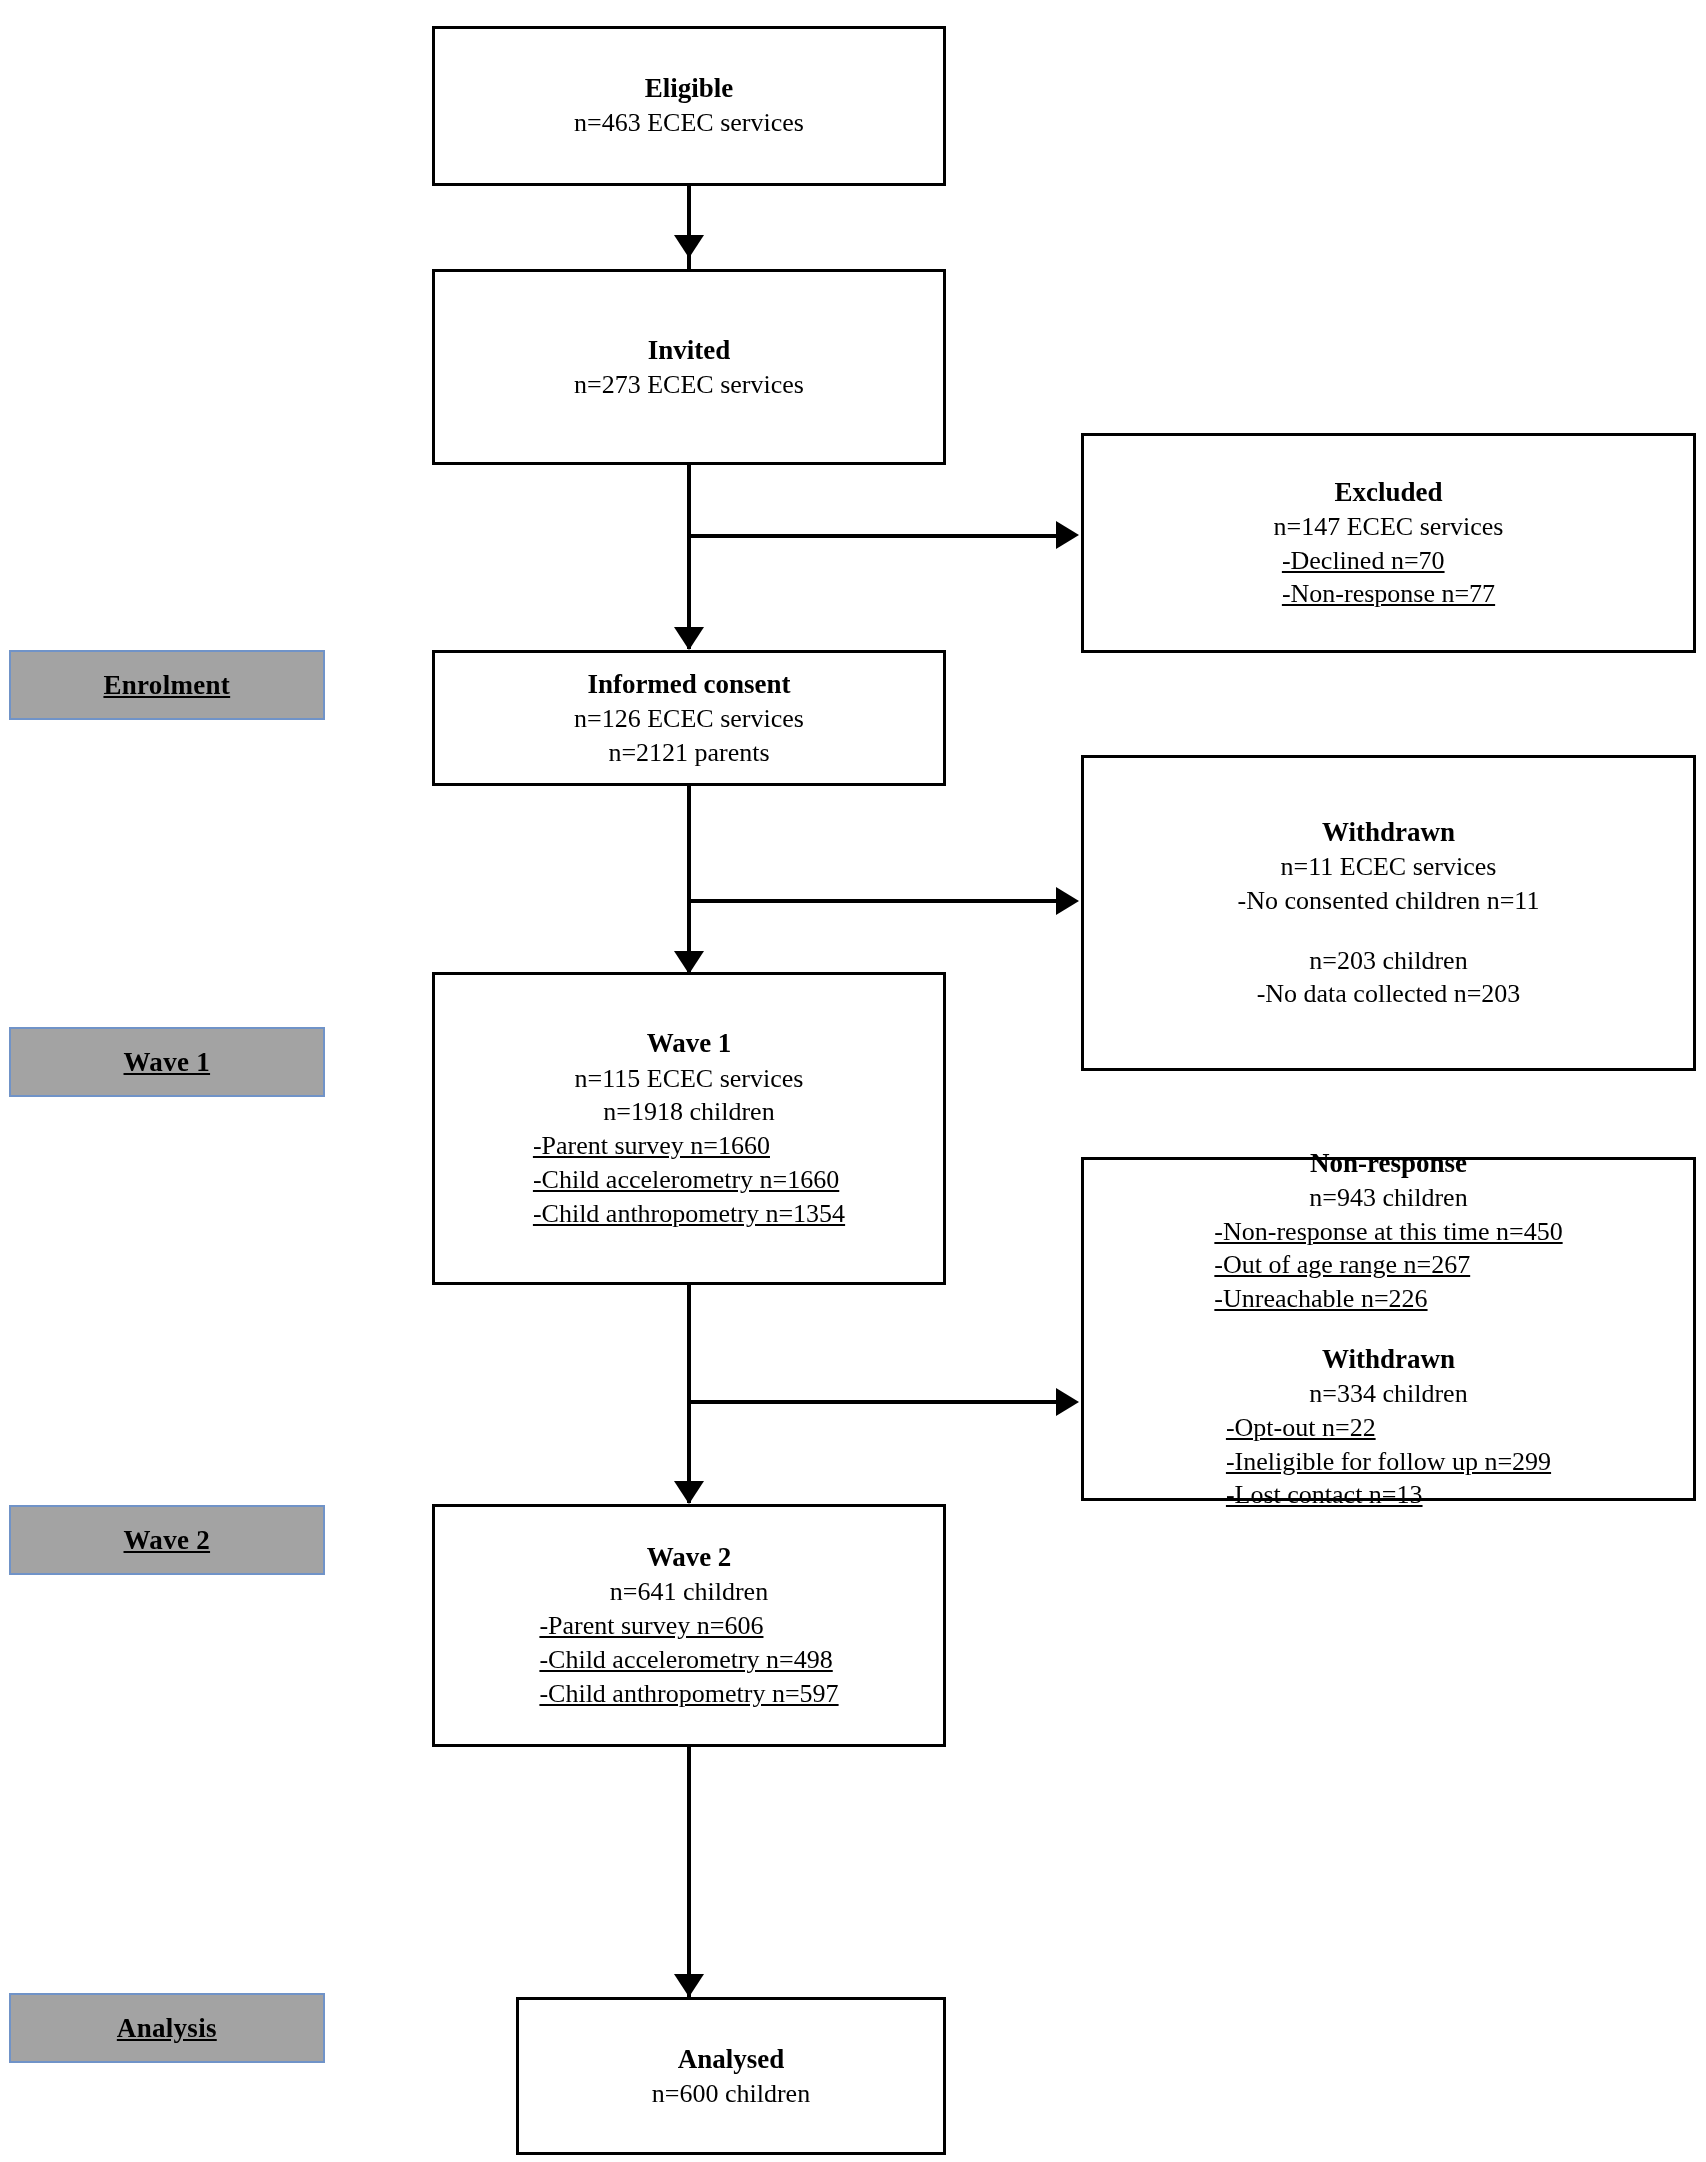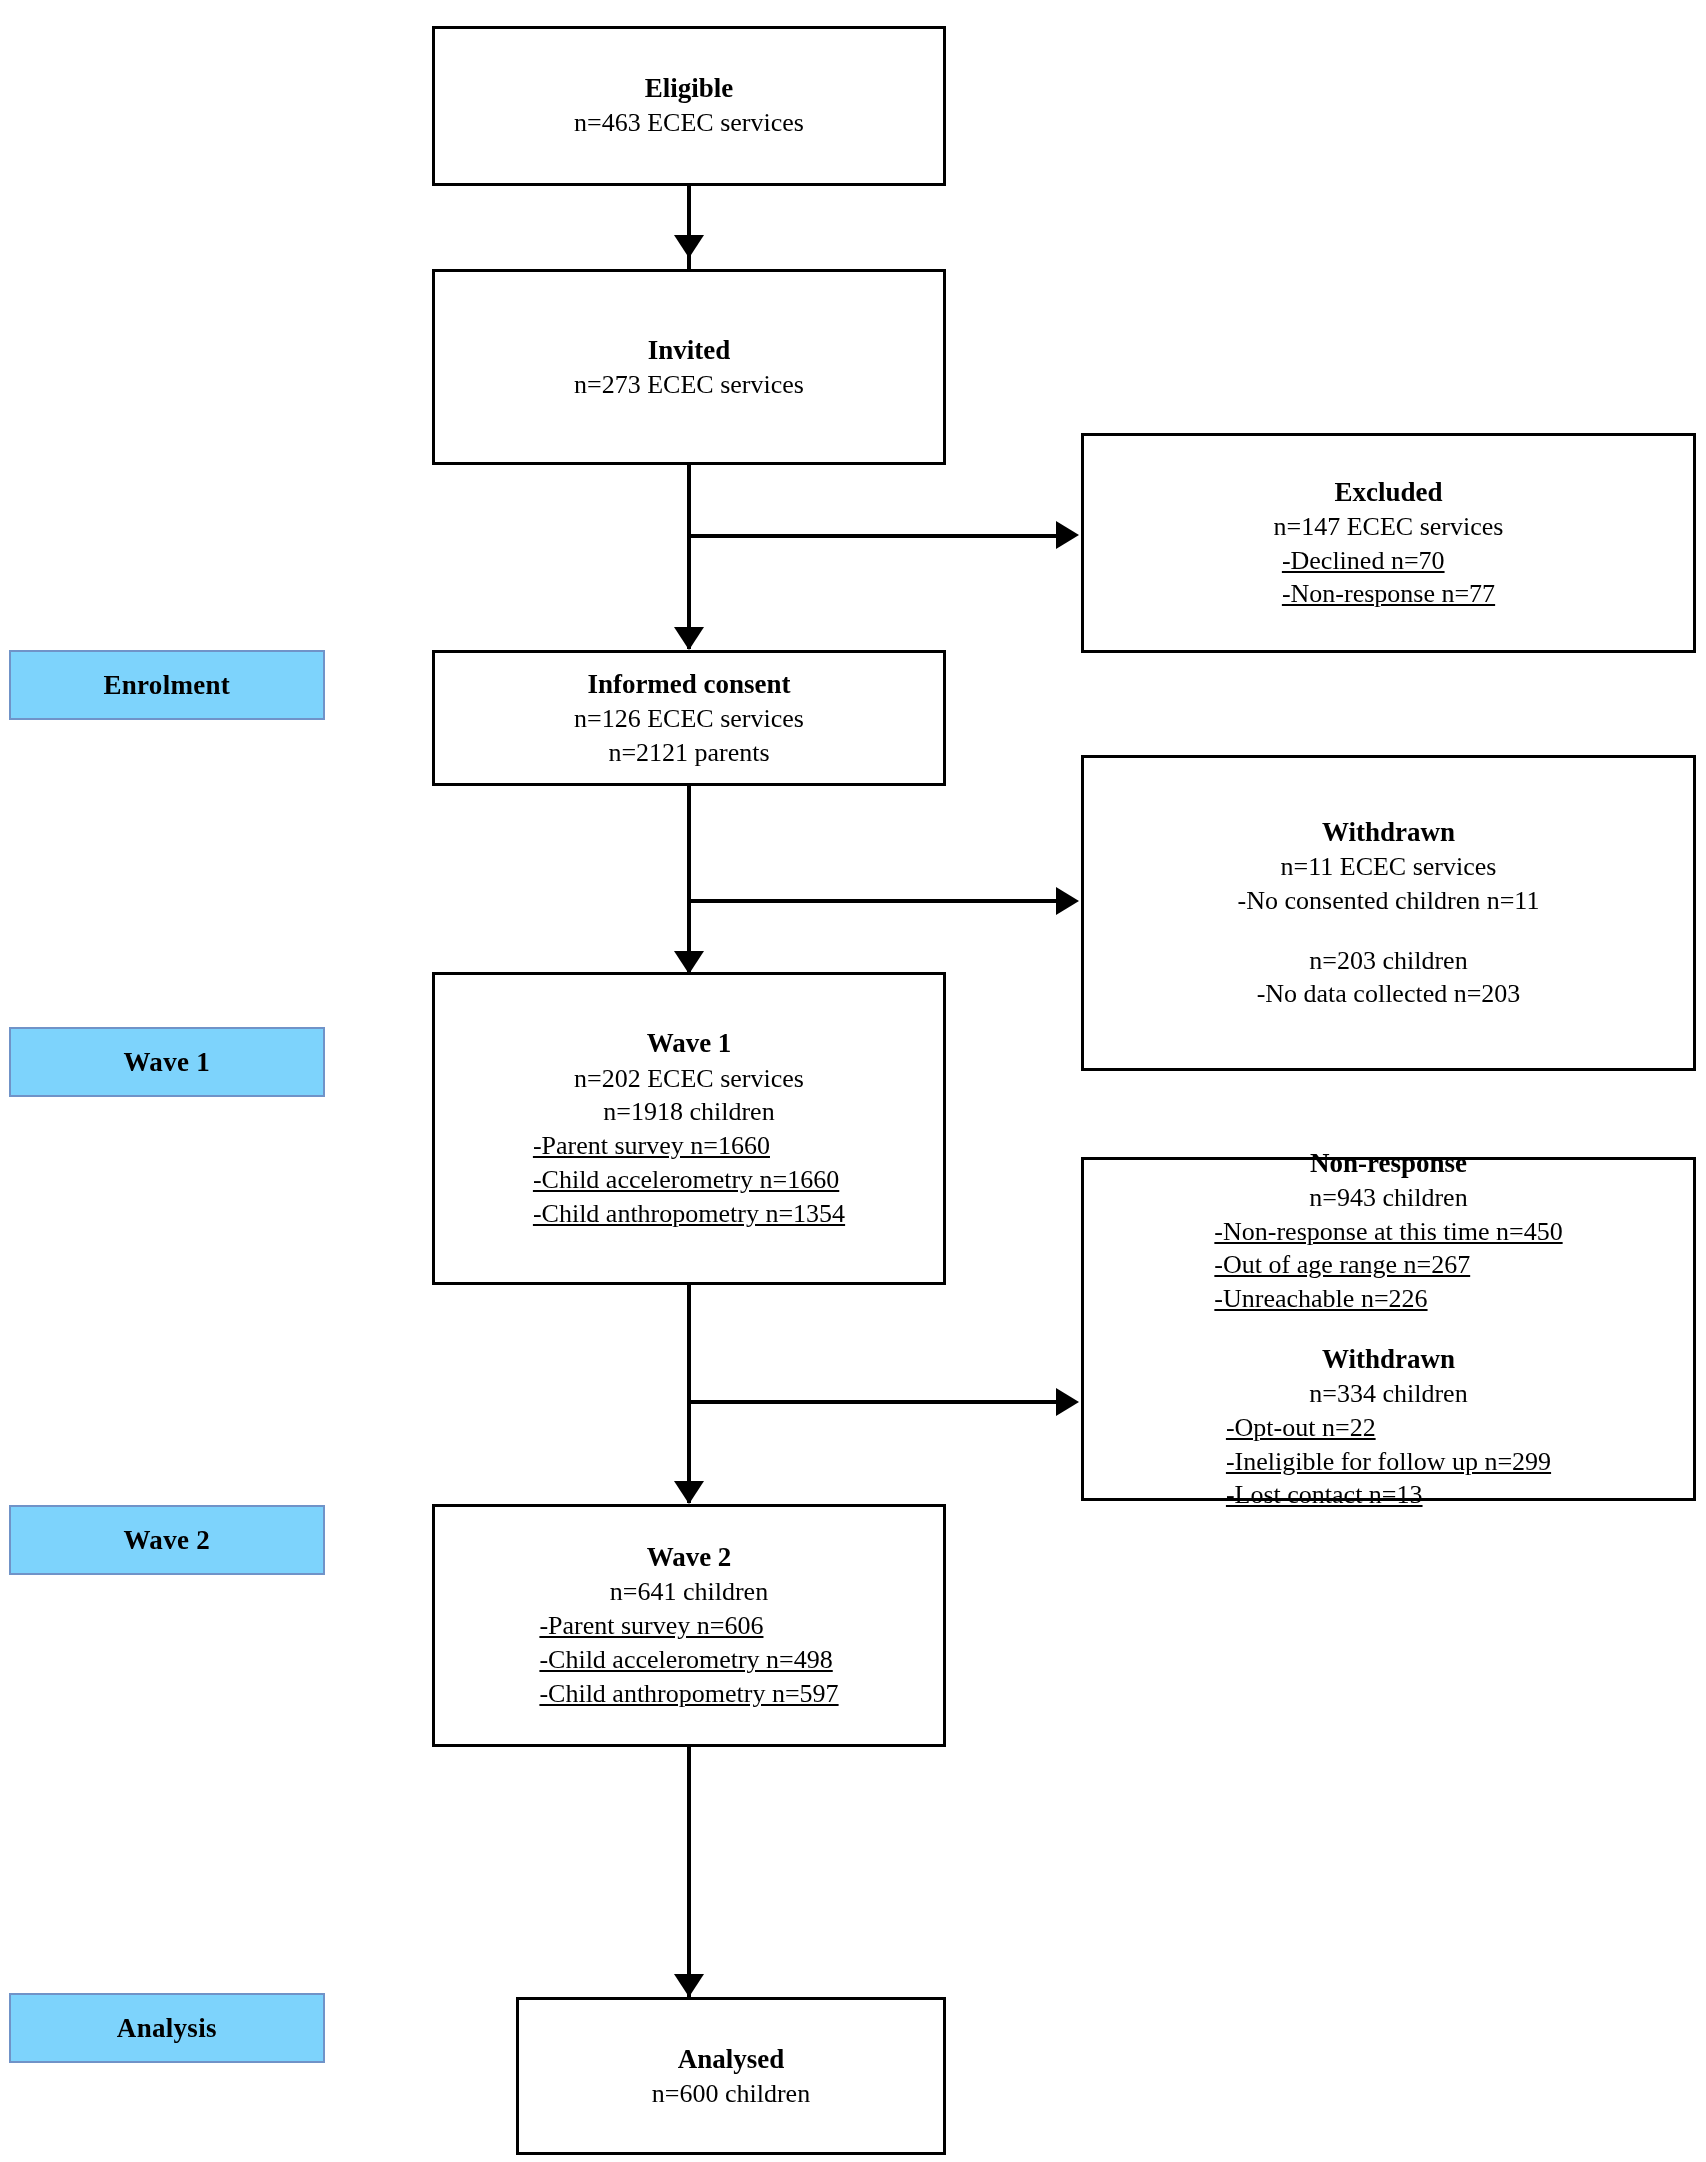--- a/index.html
+++ b/index.html
@@ -32,26 +32,27 @@
     display:flex;flex-direction:column;align-items:flex-start;
     text-align:left;
     text-decoration:underline;
   }
   .spacer{height:26px;}
 
   
   .stage{
     position:absolute;
     left:8.8px;width:316px;height:70px;
-    background:#7dd3fc;
+    background:#a3a3a3;
     border:2.6px solid #7093c8;
     box-sizing:border-box;
     display:flex;align-items:center;justify-content:center;
     font-weight:bold;font-size:27px;
     letter-spacing:0.3px;
+    text-decoration:underline;
   }
 
   
   .vline{position:absolute;width:4.4px;background:#000;}
   .hline{position:absolute;height:4.4px;background:#000;}
   .arrow-down{
     position:absolute;width:0;height:0;
     border-left:15px solid transparent;
     border-right:15px solid transparent;
     border-top:23px solid #000;
@@ -113,21 +114,21 @@
   </div>
 
   <div class="fbox" style="left:432px;top:650px;width:514px;height:136px;">
     <div class="ttl">Informed consent</div>
     <div class="ln">n=126 ECEC services</div>
     <div class="ln">n=2121 parents</div>
   </div>
 
   <div class="fbox" style="left:432px;top:972px;width:514px;height:313px;">
     <div class="ttl">Wave 1</div>
-    <div class="ln">n=202 ECEC services</div>
+    <div class="ln">n=115 ECEC services</div>
     <div class="ln">n=1918 children</div>
     <div class="sub">
       <div class="ln">-Parent survey n=1660</div>
       <div class="ln">-Child accelerometry n=1660</div>
       <div class="ln">-Child anthropometry n=1354</div>
     </div>
   </div>
 
   <div class="fbox" style="left:432px;top:1504px;width:514px;height:243px;">
     <div class="ttl">Wave 2</div>

